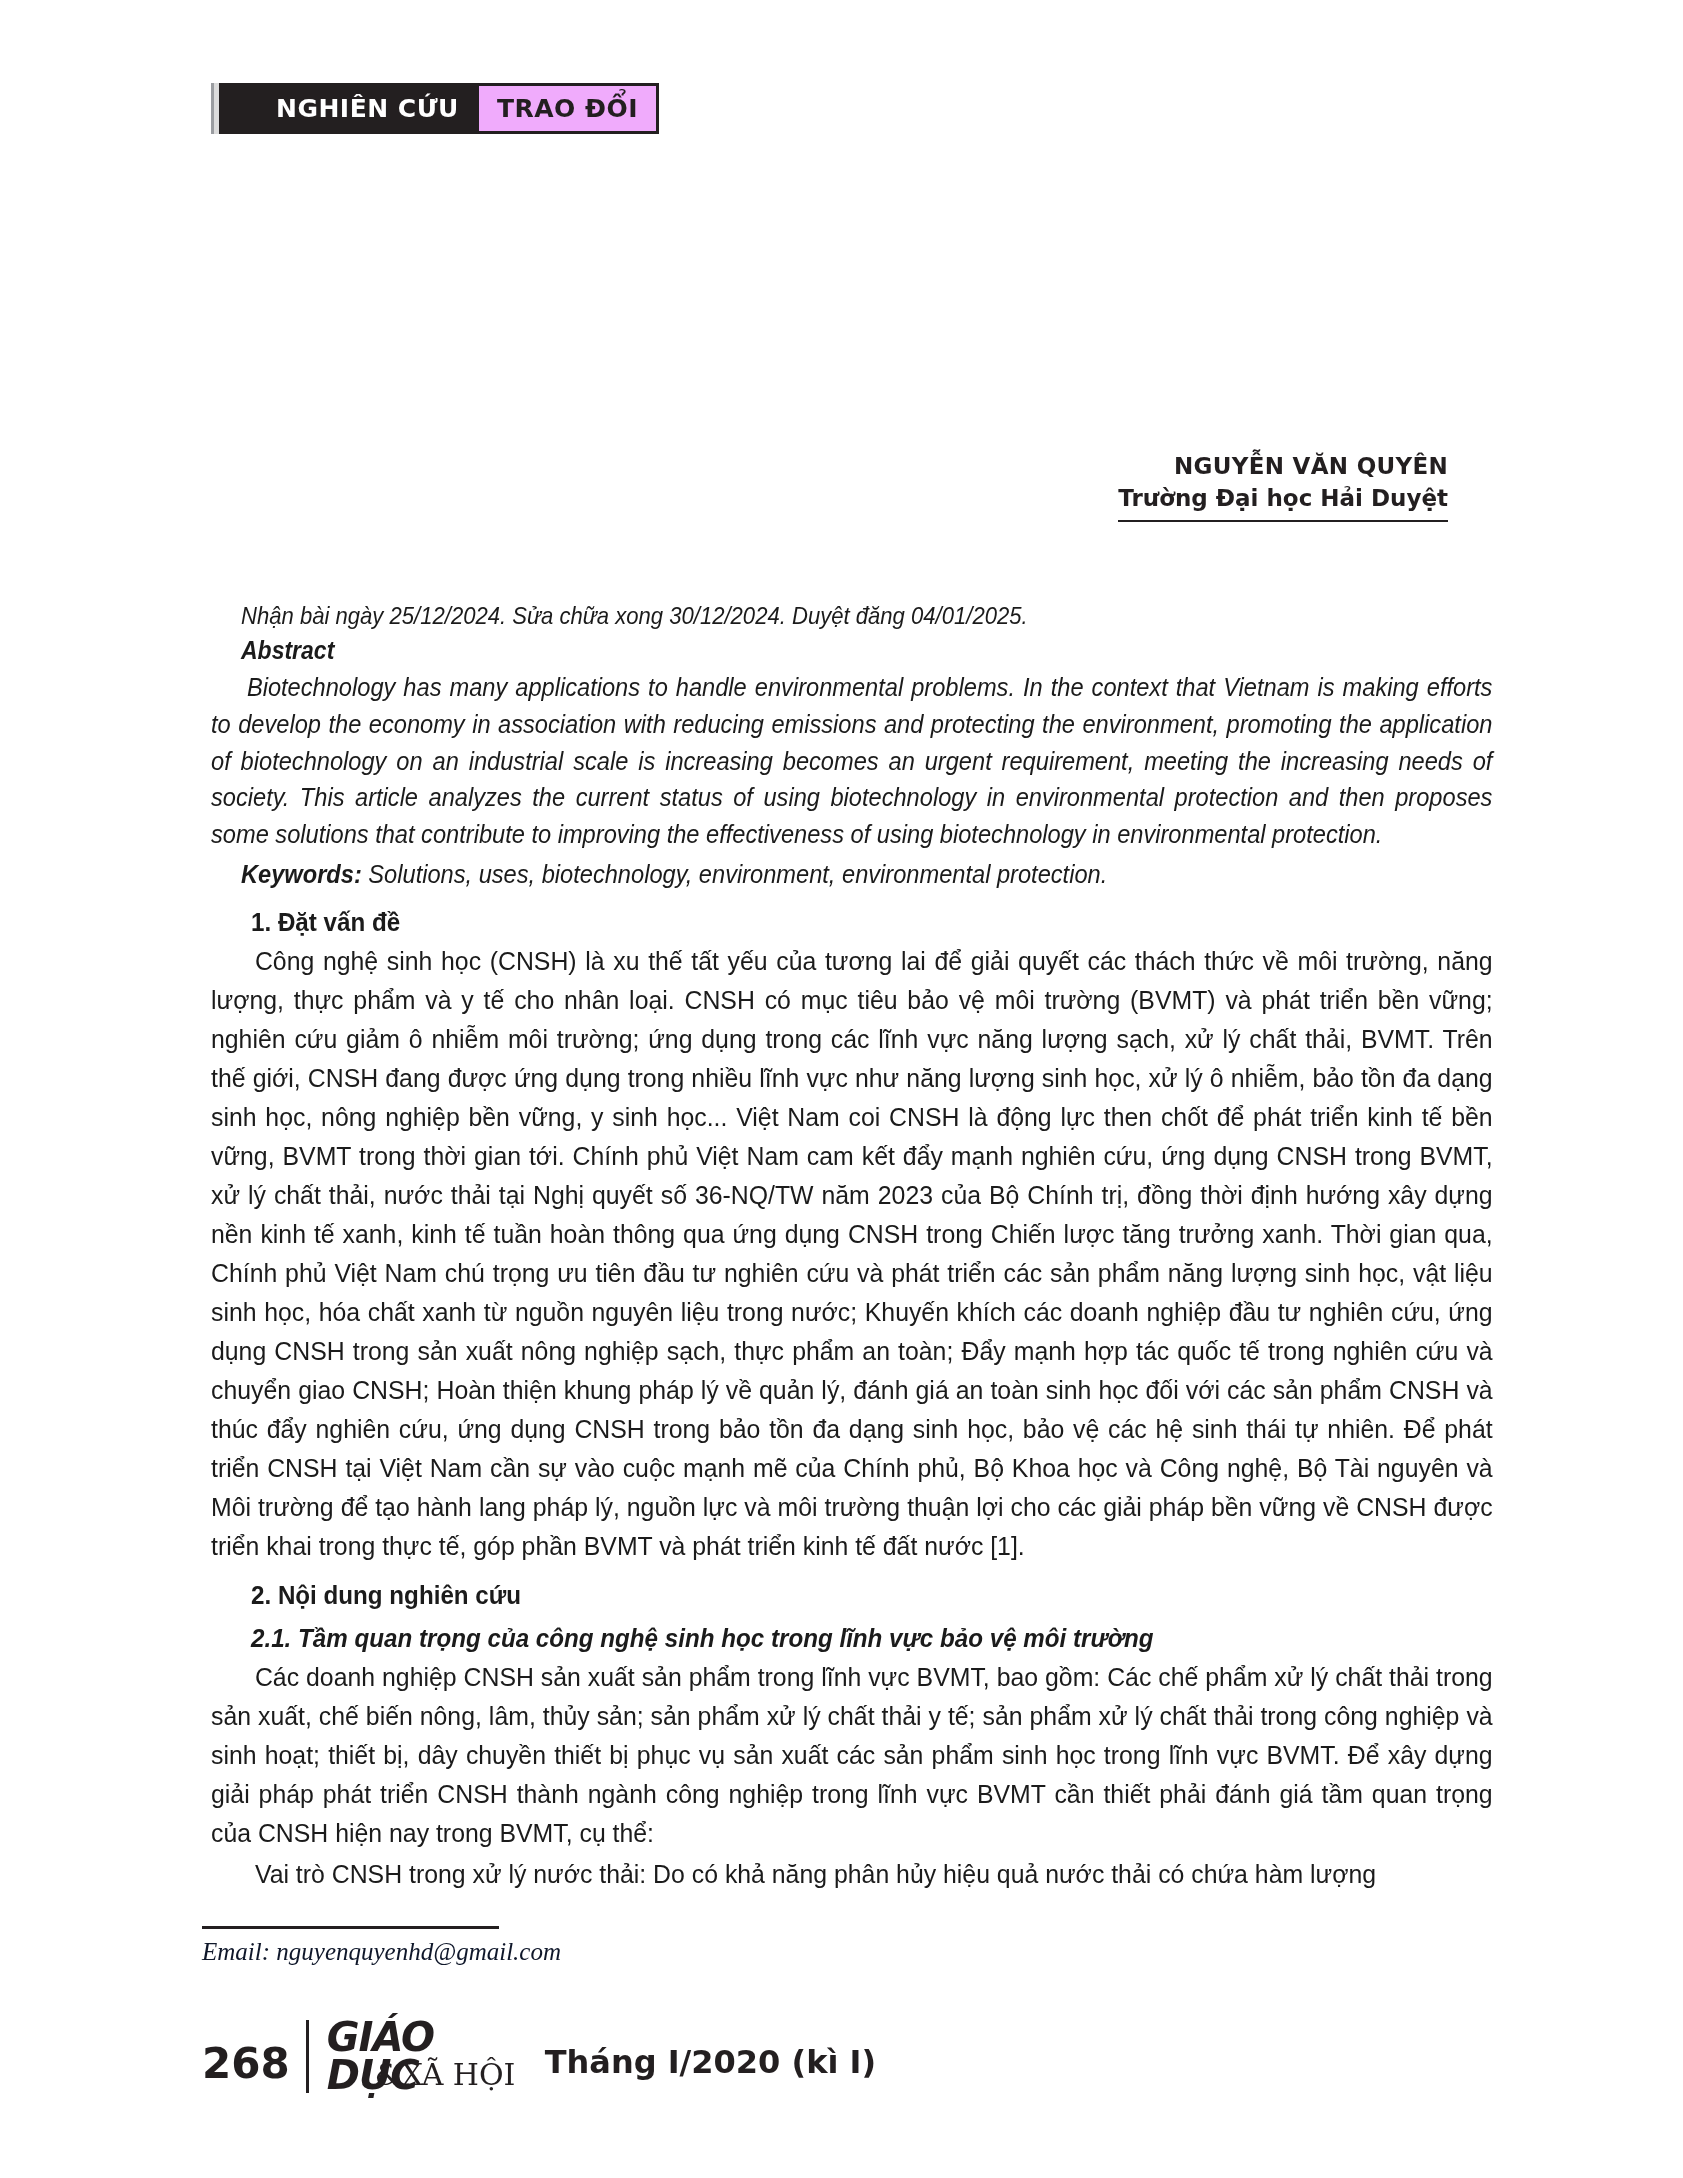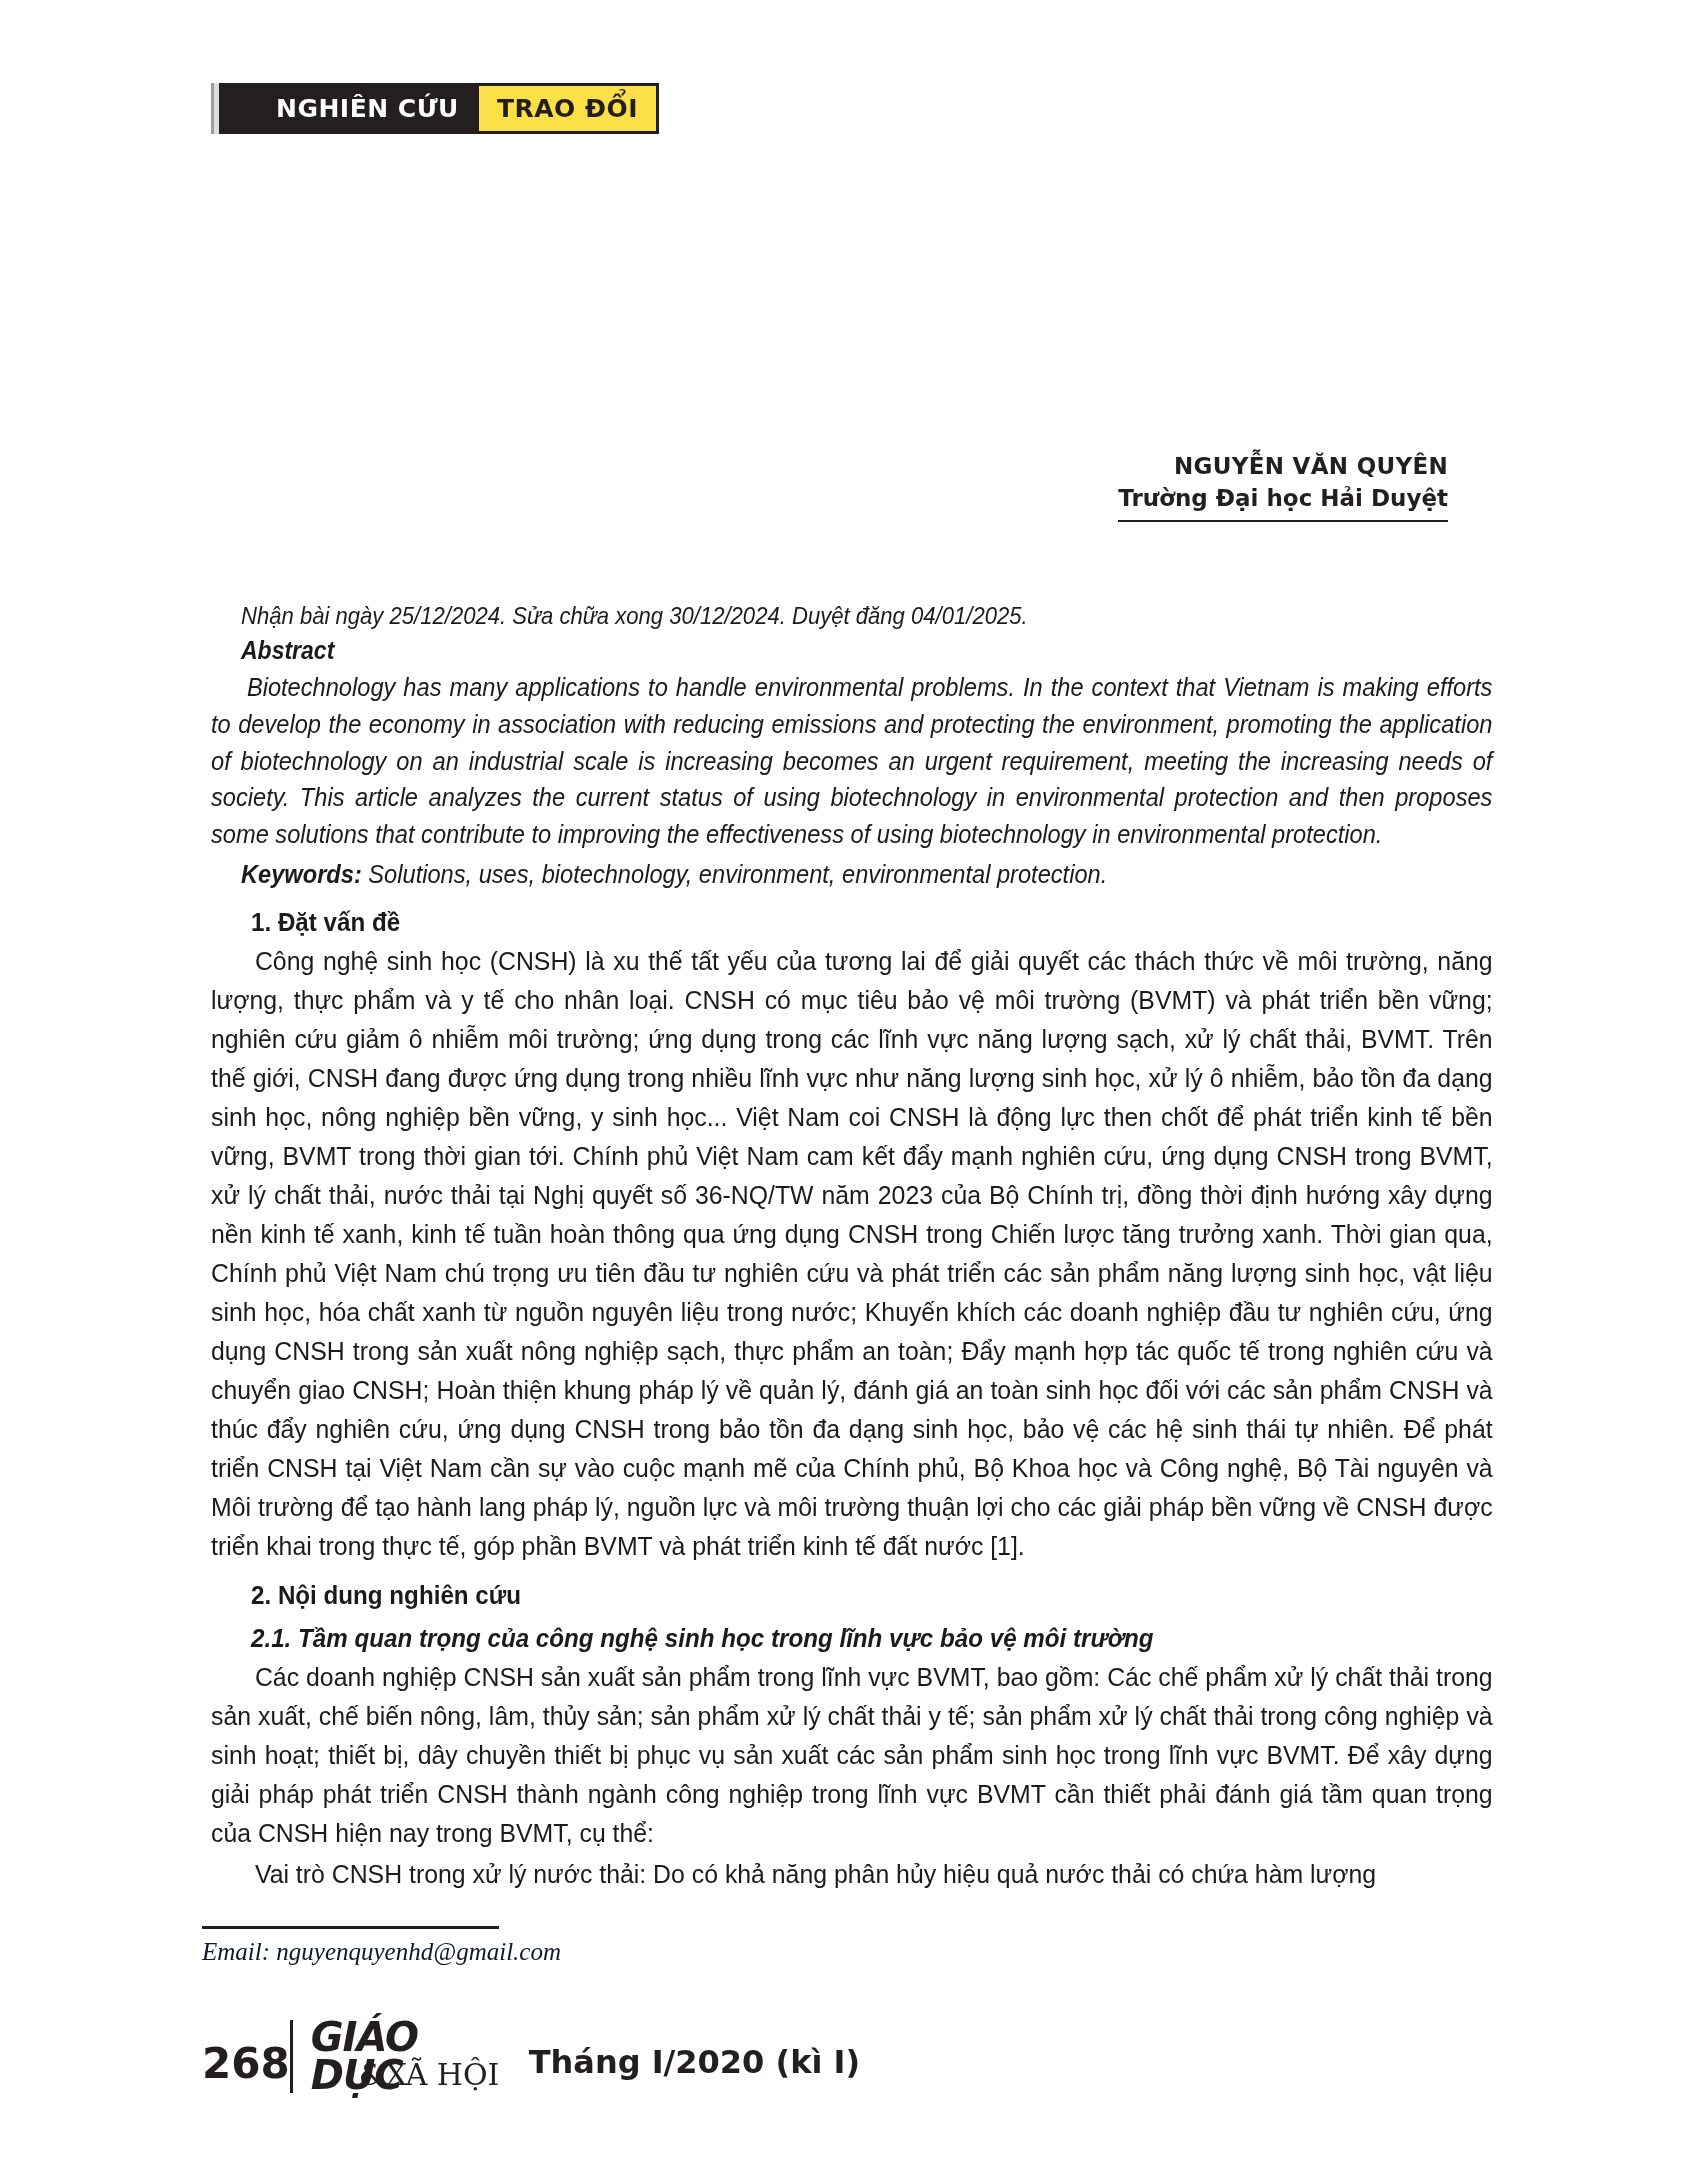--- a/index.html
+++ b/index.html
@@ -68,21 +68,21 @@
   .kicker-black-label {
     color: #ffffff;
     font-family: "DejaVu Sans", sans-serif;
     font-weight: 700;
     font-size: 25px;
     letter-spacing: 0.5px;
     white-space: nowrap;
     padding-left: 4px;
   }
   .kicker-white {
-    background: #fde047;
+    background: #f0abfc;
     border: 3px solid #231f20;
     border-left: none;
     display: flex;
     align-items: center;
     padding: 0 18px;
     box-sizing: border-box;
   }
   .kicker-white-label {
     color: #231f20;
     font-family: "DejaVu Sans", sans-serif;
@@ -253,20 +253,21 @@
     display: flex;
     align-items: flex-end;
     height: 85px;
   }
   .page-num {
     font-family: "DejaVu Sans", sans-serif;
     font-weight: 700;
     font-size: 42px;
     color: #231f20;
     line-height: 1;
+    padding-right: 16px;
     padding-bottom: 10px;
     text-align: right;
   }
   .footer-divider {
     width: 3px;
     background: #231f20;
     align-self: stretch;
     margin-bottom: 2px;
     margin-top: 10px;
   }

